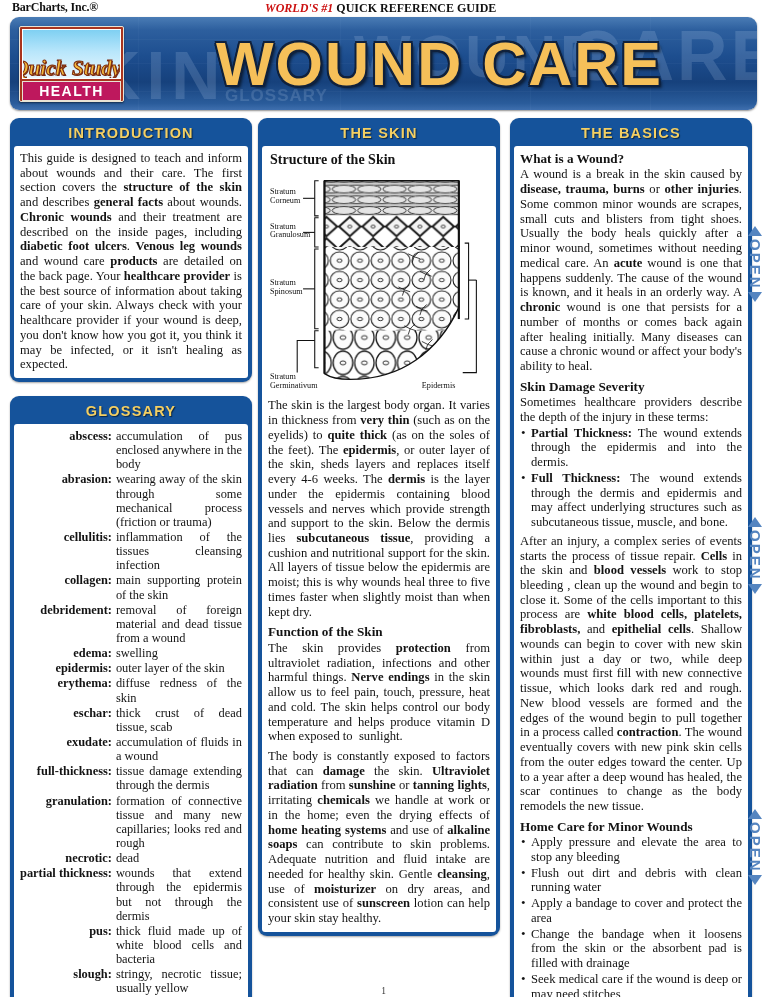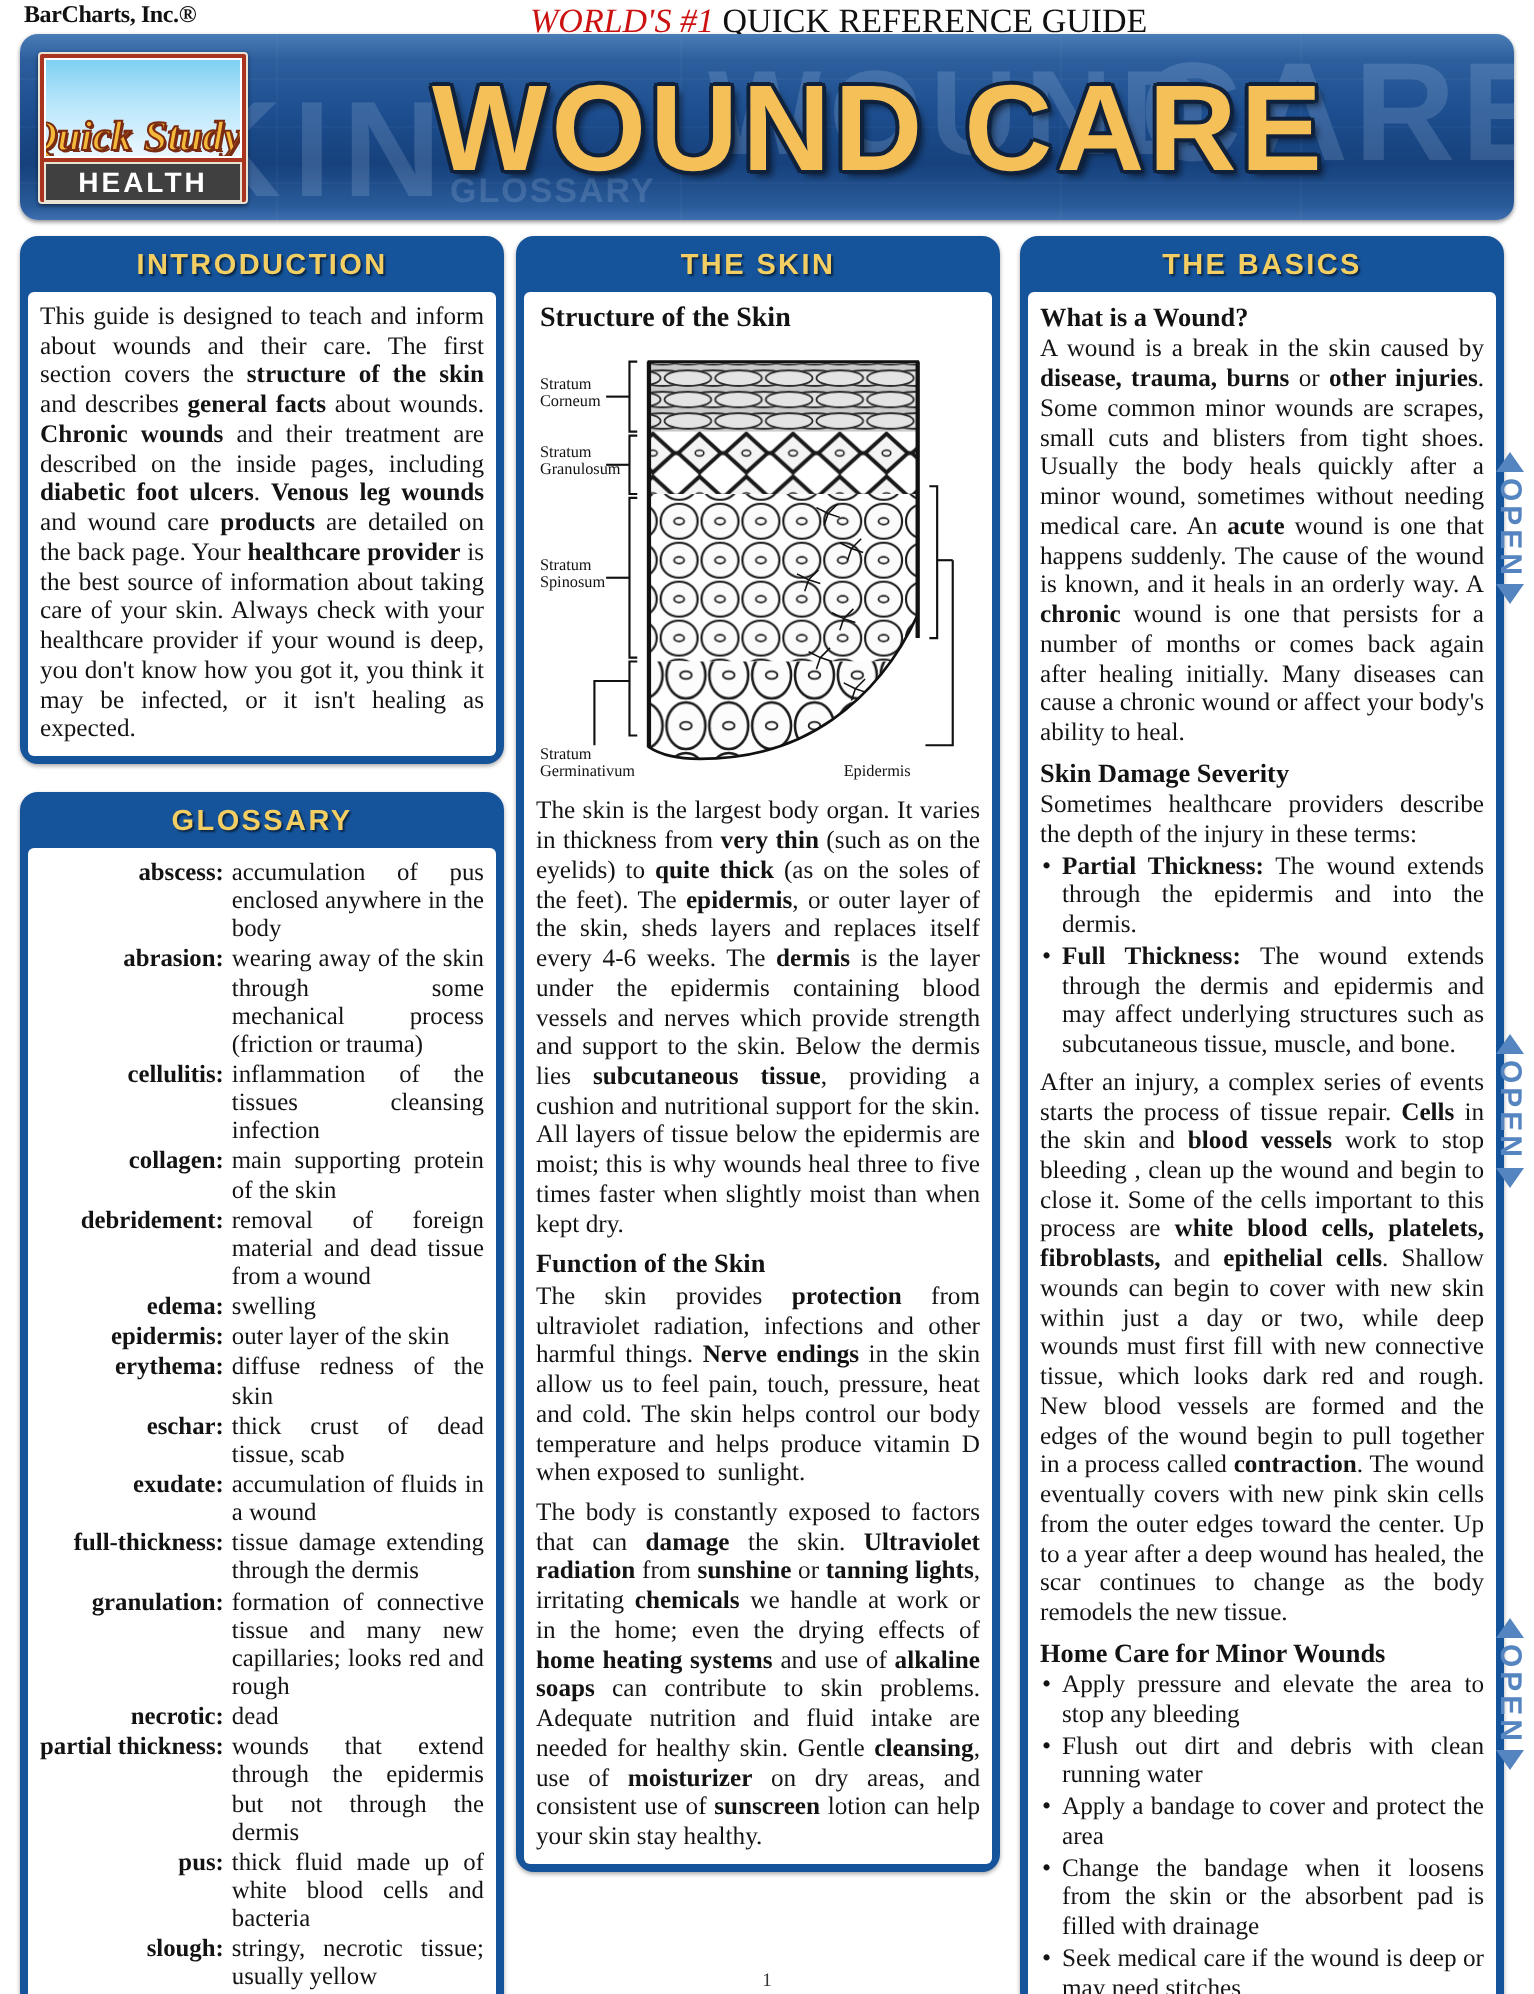--- a/index.html
+++ b/index.html
@@ -16,21 +16,21 @@
     position: absolute; left: 0; top: 0; width: 767px; height: 16px;
   }
   .barcharts {
     position: absolute; left: 12px; top: 0px;
     font-family: "Liberation Serif", serif;
     font-weight: bold; font-size: 12px; color: #111; letter-spacing: -0.2px;
   }
   .worlds {
     position: absolute; left: 265px; top: 1px;
     font-family: "Liberation Serif", serif;
-    font-size: 17px; font-weight: normal; color: #111; white-space: nowrap;
+    font-size: 12px; font-weight: bold; color: #111; white-space: nowrap;
   }
   .worlds .red { color: #cc1111; font-style: italic; }
 
   
   .banner {
     position: absolute; left: 10px; top: 17px; width: 747px; height: 93px;
     border-radius: 9px;
     background:
       linear-gradient(180deg,#4a7cb5 0%, #2d5f9e 14%, #1d4e8f 42%, #16417c 70%, #2a5c9b 93%, #3f6fae 100%);
     box-shadow: 0 1px 2px rgba(0,0,0,.45);
@@ -80,21 +80,21 @@
     font-style: italic; font-weight: bold;
     color: #f5b93a;
     -webkit-text-stroke: 1px #7a2b12;
     text-shadow: 1px 1px 0 #7a2b12;
     line-height: .96;
   }
   .logo-qs .l1 { font-size: 21px; margin-left: -4px; }
   .logo-qs .l2 { font-size: 21px; margin-left: 6px; }
   .logo-bottom {
     height: 20px; margin-top: 2px; width: 100%;
-    background: #404040;
+    background: #be185d;
     border: 1px solid #e9e3d4;
     color: #ffffff;
     font-family: "Liberation Sans", sans-serif;
     font-weight: bold; font-size: 14px; letter-spacing: 1.5px;
     display: flex; align-items: center; justify-content: center;
   }
   .banner-title {
     position: absolute; left: 122px; top: 12px; width: 615px; height: 70px;
     display: flex; align-items: center; justify-content: center;
     font-family: "Liberation Sans", sans-serif;

